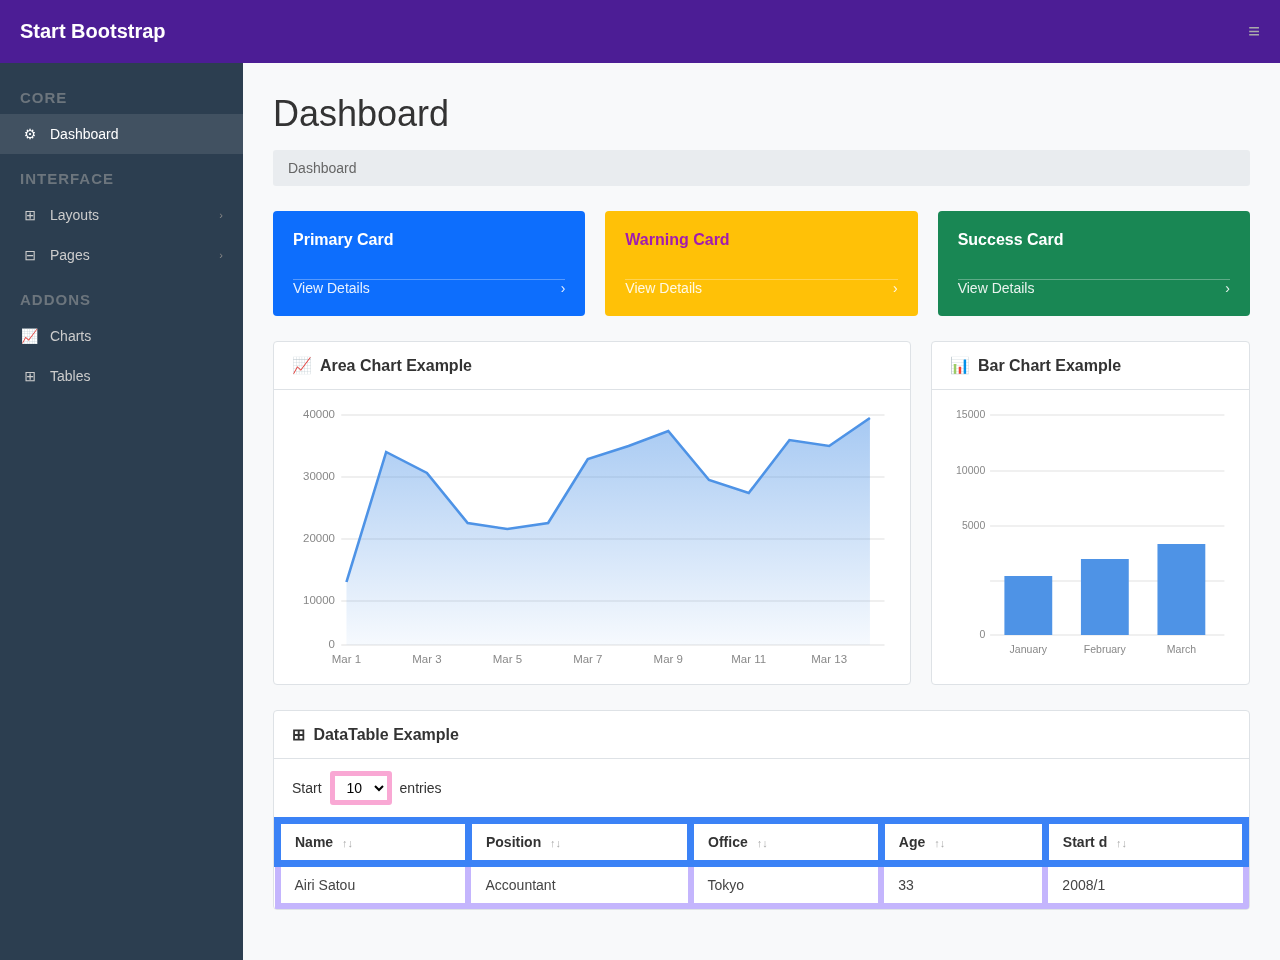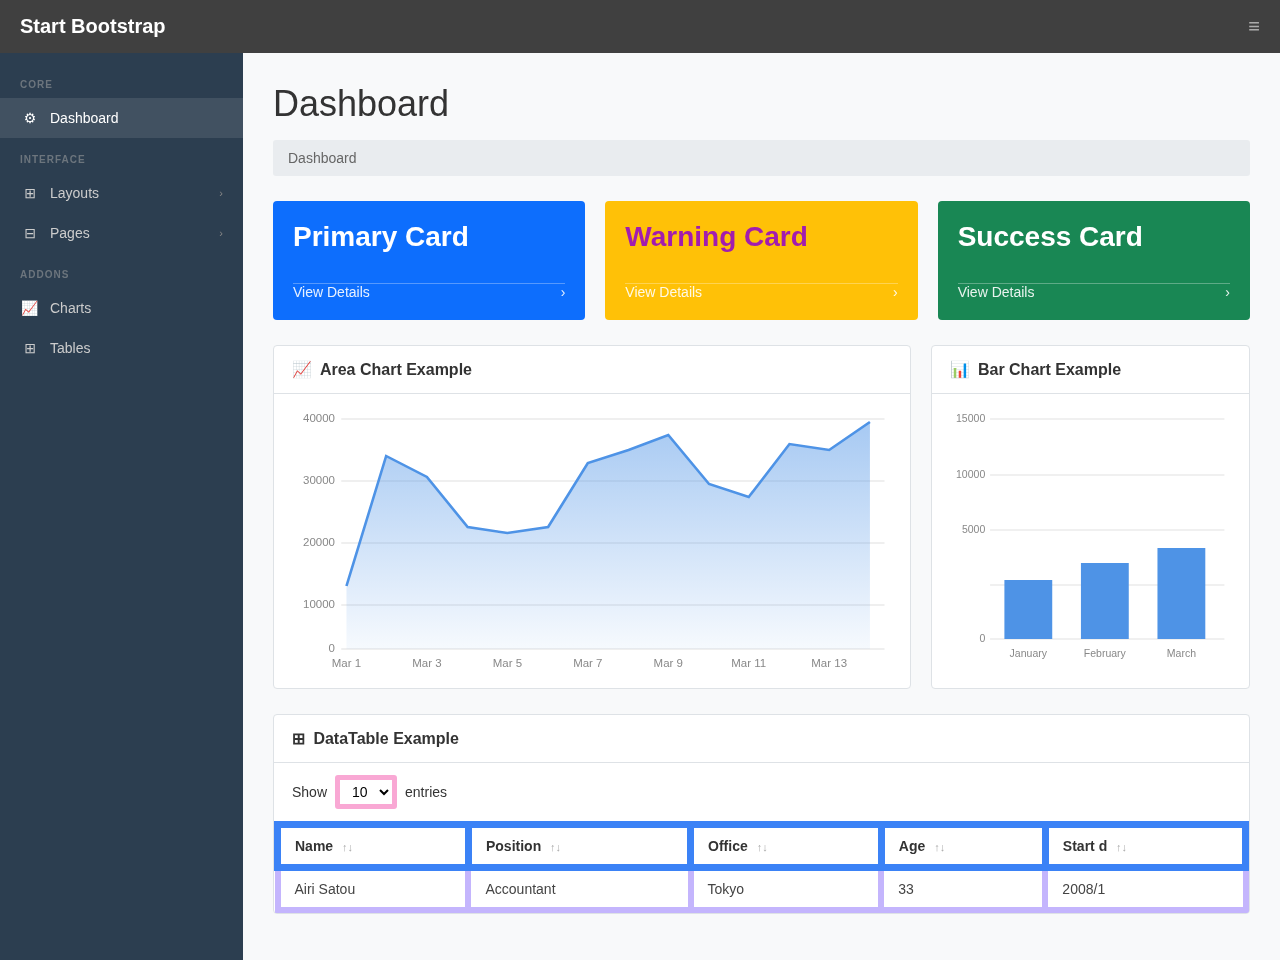--- a/index.html
+++ b/index.html
@@ -1,21 +1,21 @@
 <!DOCTYPE html>
 <html><head>
   <meta charset="utf-8">
   <style>
     * { margin: 0; padding: 0; box-sizing: border-box; }
     body { font-family: 'Segoe UI', Arial, sans-serif; background: #f8f9fa; display: flex; flex-direction: column; height: 960px; overflow: hidden; }
 
     
     .navbar {
-      background: #404040;
-      height: 53px;
+      background: #4c1d95;
+      height: 63px;
       display: flex;
       align-items: center;
       padding: 16px 20px;
       flex-shrink: 0;
     }
     .navbar-brand {
       color: #fff;
       font-size: 20px;
       font-weight: 600;
       flex: 1;
@@ -38,21 +38,21 @@
     .sidebar {
       width: 243px;
       background: #2c3e50;
       color: #fff;
       flex-shrink: 0;
       overflow-y: auto;
       padding-top: 10px;
     }
     .sidebar-section-label {
       color: #6c757d;
-      font-size: 10px;
+      font-size: 15px;
       font-weight: 700;
       letter-spacing: 1px;
       padding: 16px 20px 8px;
       text-transform: uppercase;
     }
     .sidebar-item {
       display: flex;
       align-items: center;
       padding: 10px 20px;
       color: #ccc;
@@ -108,21 +108,21 @@
     .card {
       border-radius: 4px;
       padding: 20px;
       color: #fff;
       cursor: pointer;
     }
     .card-primary { background: #0d6efd; }
     .card-warning { background: #ffc107; }
     .card-success { background: #198754; }
     .card-title {
-      font-size: 28px;
+      font-size: 16px;
       font-weight: 600;
       margin-bottom: 30px;
     }
     .card-link {
       display: flex;
       align-items: center;
       justify-content: space-between;
       border-top: 1px solid rgba(255,255,255,0.3);
       padding-top: 0;
       font-size: 14px;
@@ -370,21 +370,21 @@
         </div>
       </div>
     </div>
 
     <div class="datatable-card">
       <div class="datatable-header">
         <span>⊞</span>
         <span>DataTable Example</span>
       </div>
       <div class="datatable-controls">
-        <span>Show</span>
+        <span>Start</span>
         <select class="entries-select">
           <option>10</option>
           <option>25</option>
           <option>50</option>
         </select>
         <span>entries</span>
       </div>
       <table>
         <thead>
           <tr>

